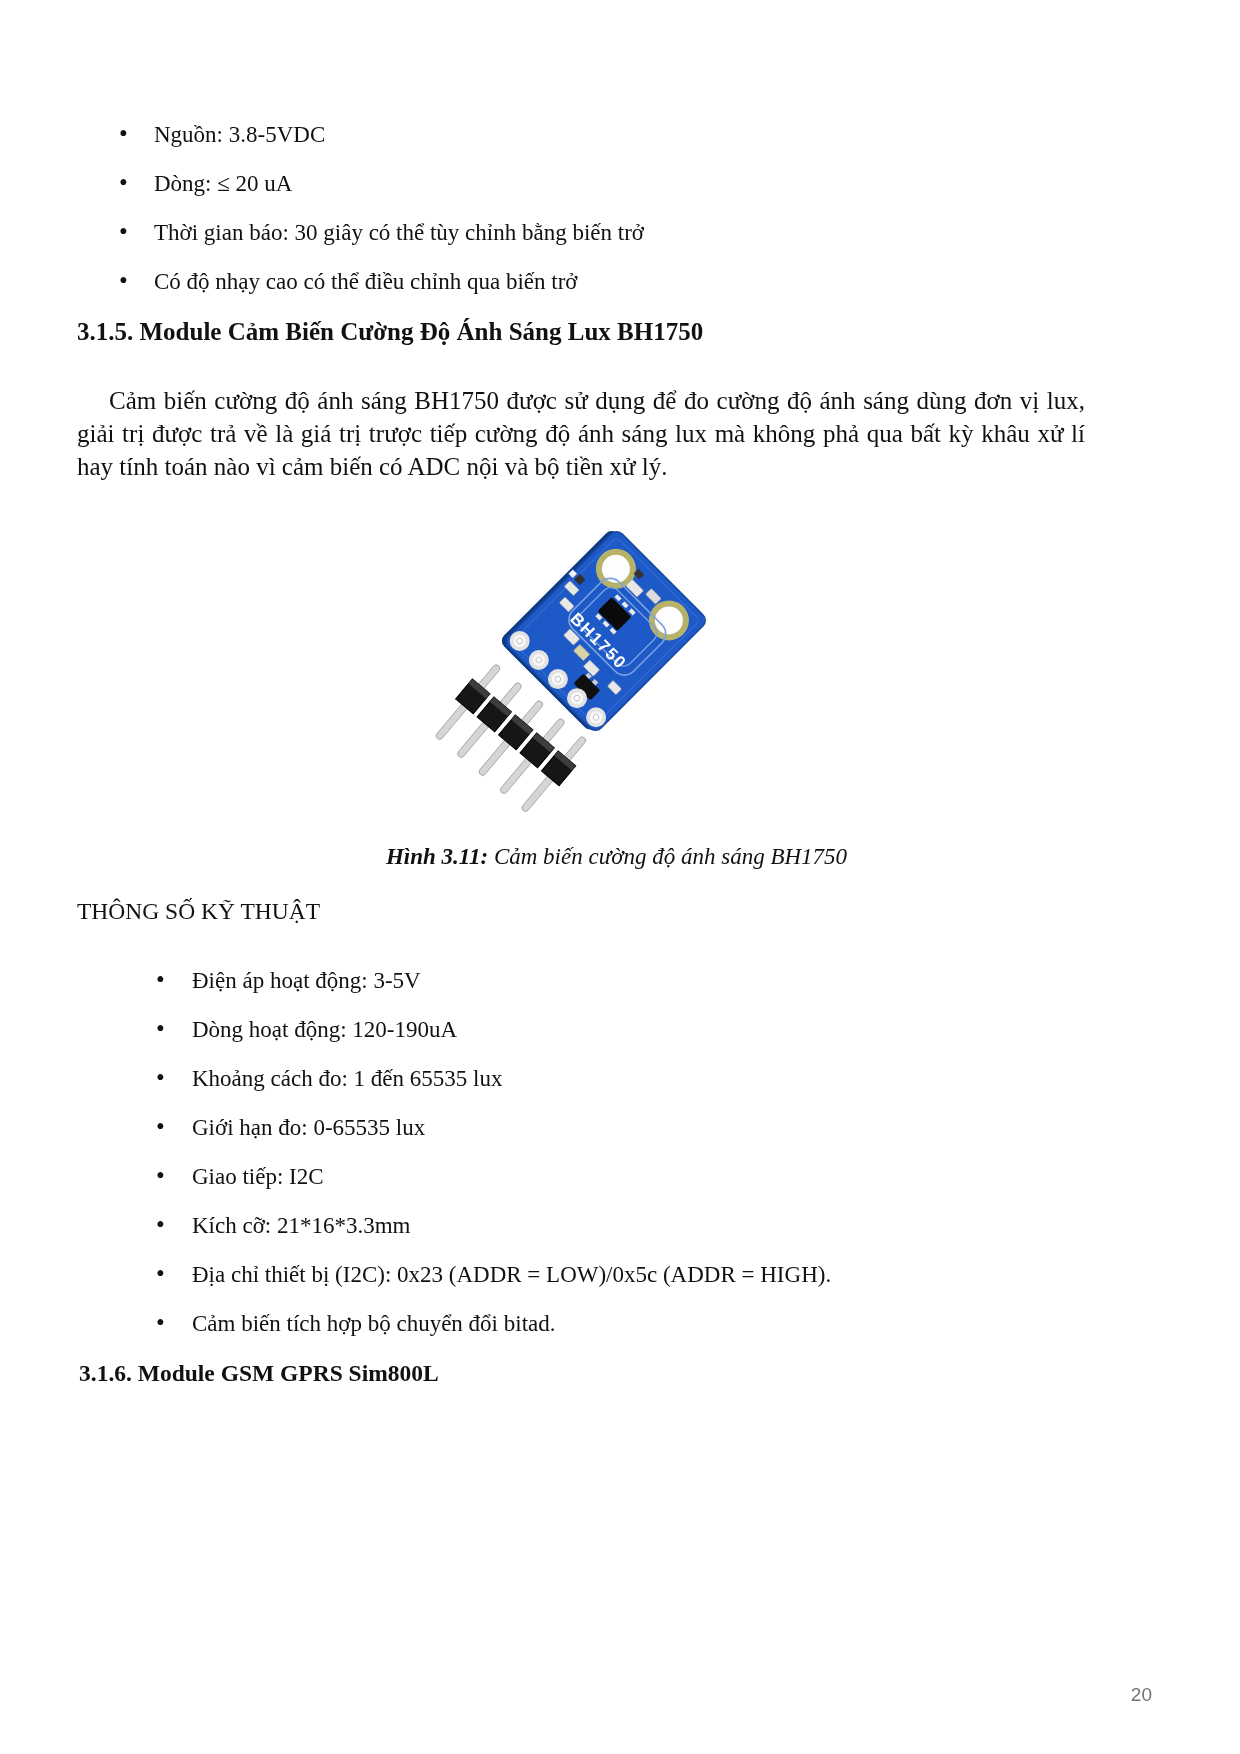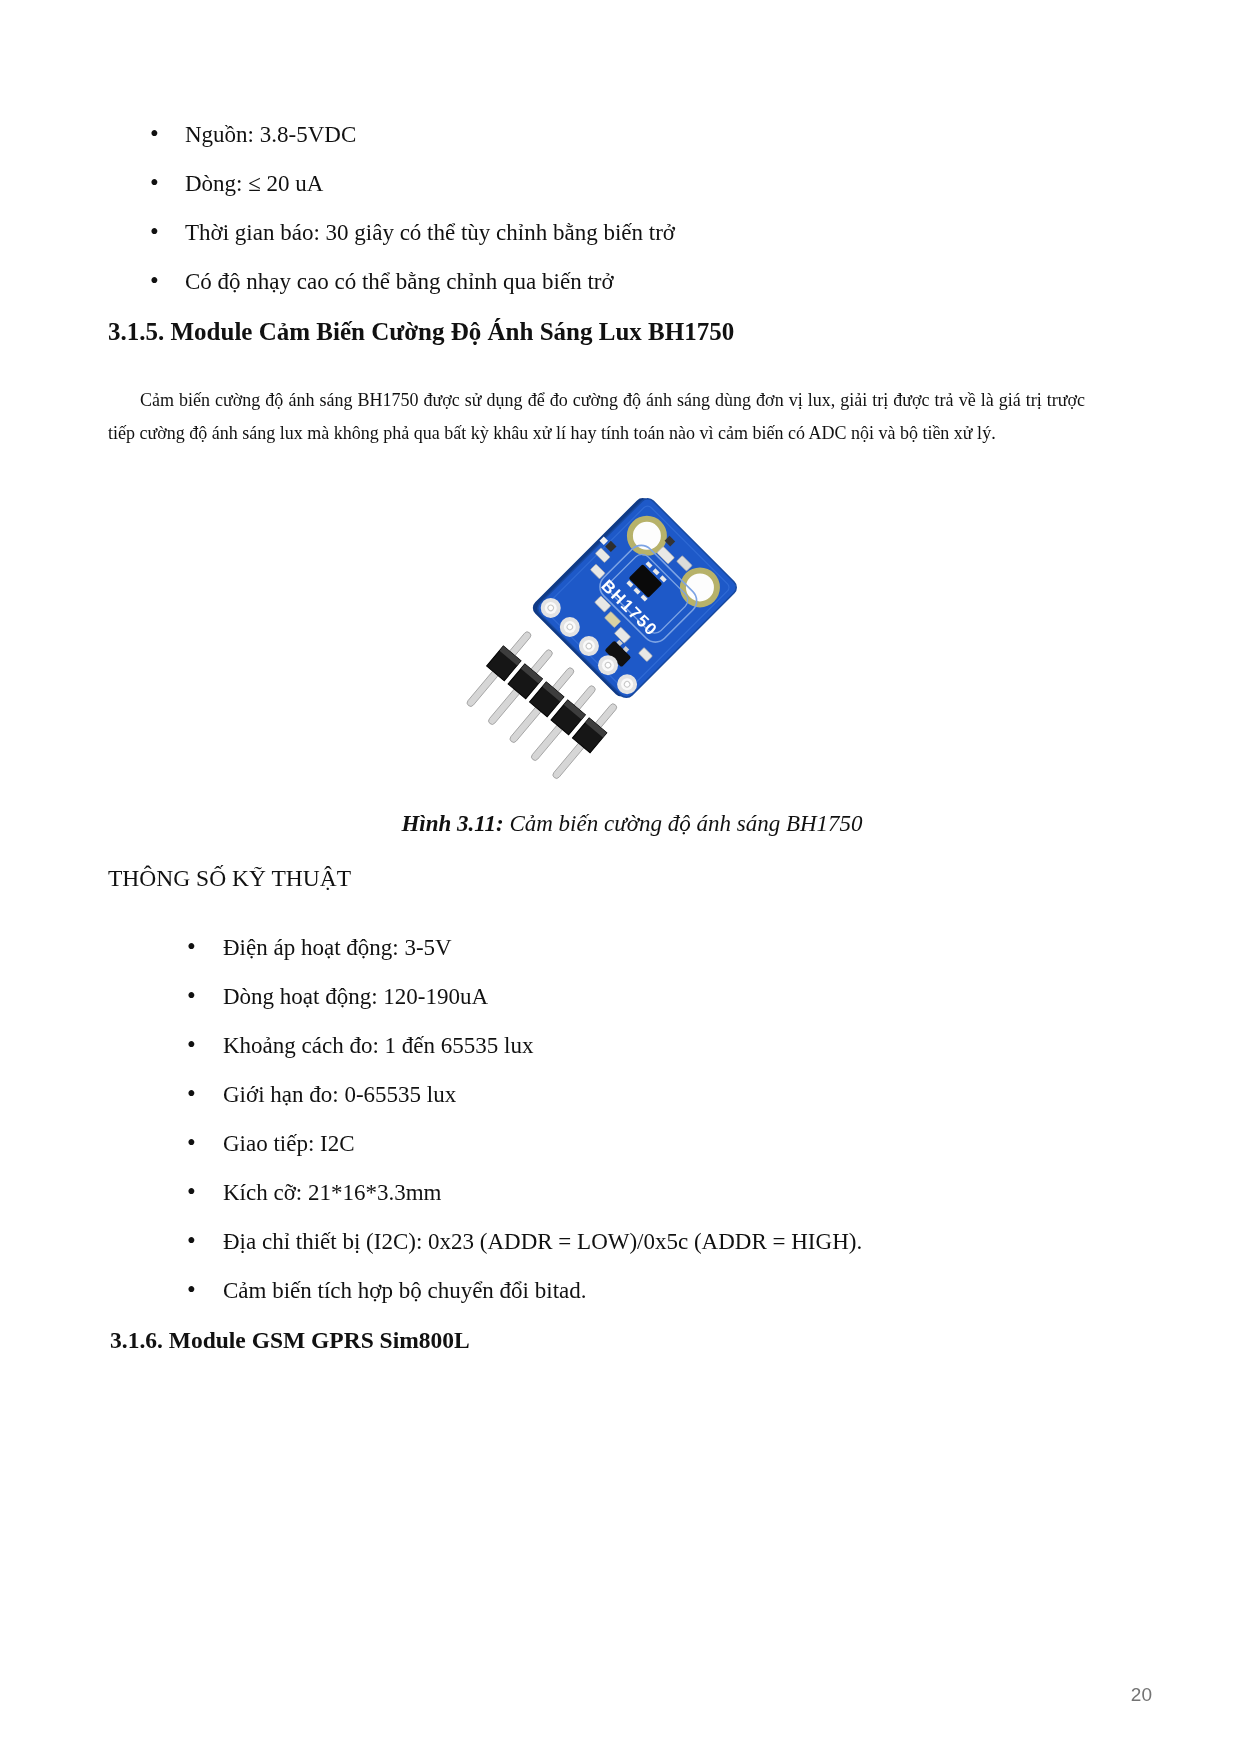--- a/index.html
+++ b/index.html
@@ -2,21 +2,21 @@
 <html><head>
 <meta charset="utf-8">
 <style>
   html,body { margin:0; padding:0; background:#888; }
   .page {
     position:relative;
     width:1240px; height:1754px;
     margin:0 auto;
     background:#ffffff;
     box-sizing:border-box;
-    padding:121px 140px 0 108px;
+    padding:121px 140px 0 77px;
     font-family:"Liberation Serif","DejaVu Serif",serif;
     color:#111;
     overflow:hidden;
   }
   ul.doclist { list-style:none; margin:0; padding:0; }
   ul.doclist li {
     position:relative;
     font-size:23px; line-height:27px;
     margin:0 0 22px 0;
   }
@@ -30,21 +30,21 @@
   ul.list2 li::before {
     content:"\2022";
     position:absolute; left:79px; top:-1px;
     font-size:25px;
   }
   h3.sec {
     font-size:25px; line-height:29px;
     font-weight:bold; margin:11px 0 0 0;
   }
   p.body {
-    font-size:18px; line-height:33px;
+    font-size:25px; line-height:33px;
     text-align:justify;
     margin:38px 15px 0 0;
     text-indent:32px;
   }
   .figure { margin:23px 0 0 279px; width:380px; height:336px; }
   .caption {
     margin:1px 0 0 56px;
     text-align:center;
     font-size:23px; line-height:28px;
     font-style:italic;
@@ -66,21 +66,21 @@
 </style>
 </head>
 <body>
 
 <div class="page">
 
   <ul class="doclist list1">
     <li>Nguồn: 3.8-5VDC</li>
     <li>Dòng: ≤ 20 uA</li>
     <li>Thời gian báo: 30 giây có thể tùy chỉnh bằng biến trở</li>
-    <li>Có độ nhạy cao có thể bằng chỉnh qua biến trở</li>
+    <li>Có độ nhạy cao có thể điều chỉnh qua biến trở</li>
   </ul>
 
   <h3 class="sec">3.1.5. Module Cảm Biến Cường Độ Ánh Sáng Lux BH1750</h3>
 
   <p class="body">Cảm biến cường độ ánh sáng BH1750 được sử dụng để đo cường độ ánh sáng dùng đơn vị lux, giải trị được trả về là giá trị trược tiếp cường độ ánh sáng lux mà không phả qua bất kỳ khâu xử lí hay tính toán nào vì cảm biến có ADC nội và bộ tiền xử lý.</p>
 
   <div class="figure">
     <svg width="380" height="336" viewBox="0 0 380 336">
 
       <g transform="translate(250,125) rotate(45)">

